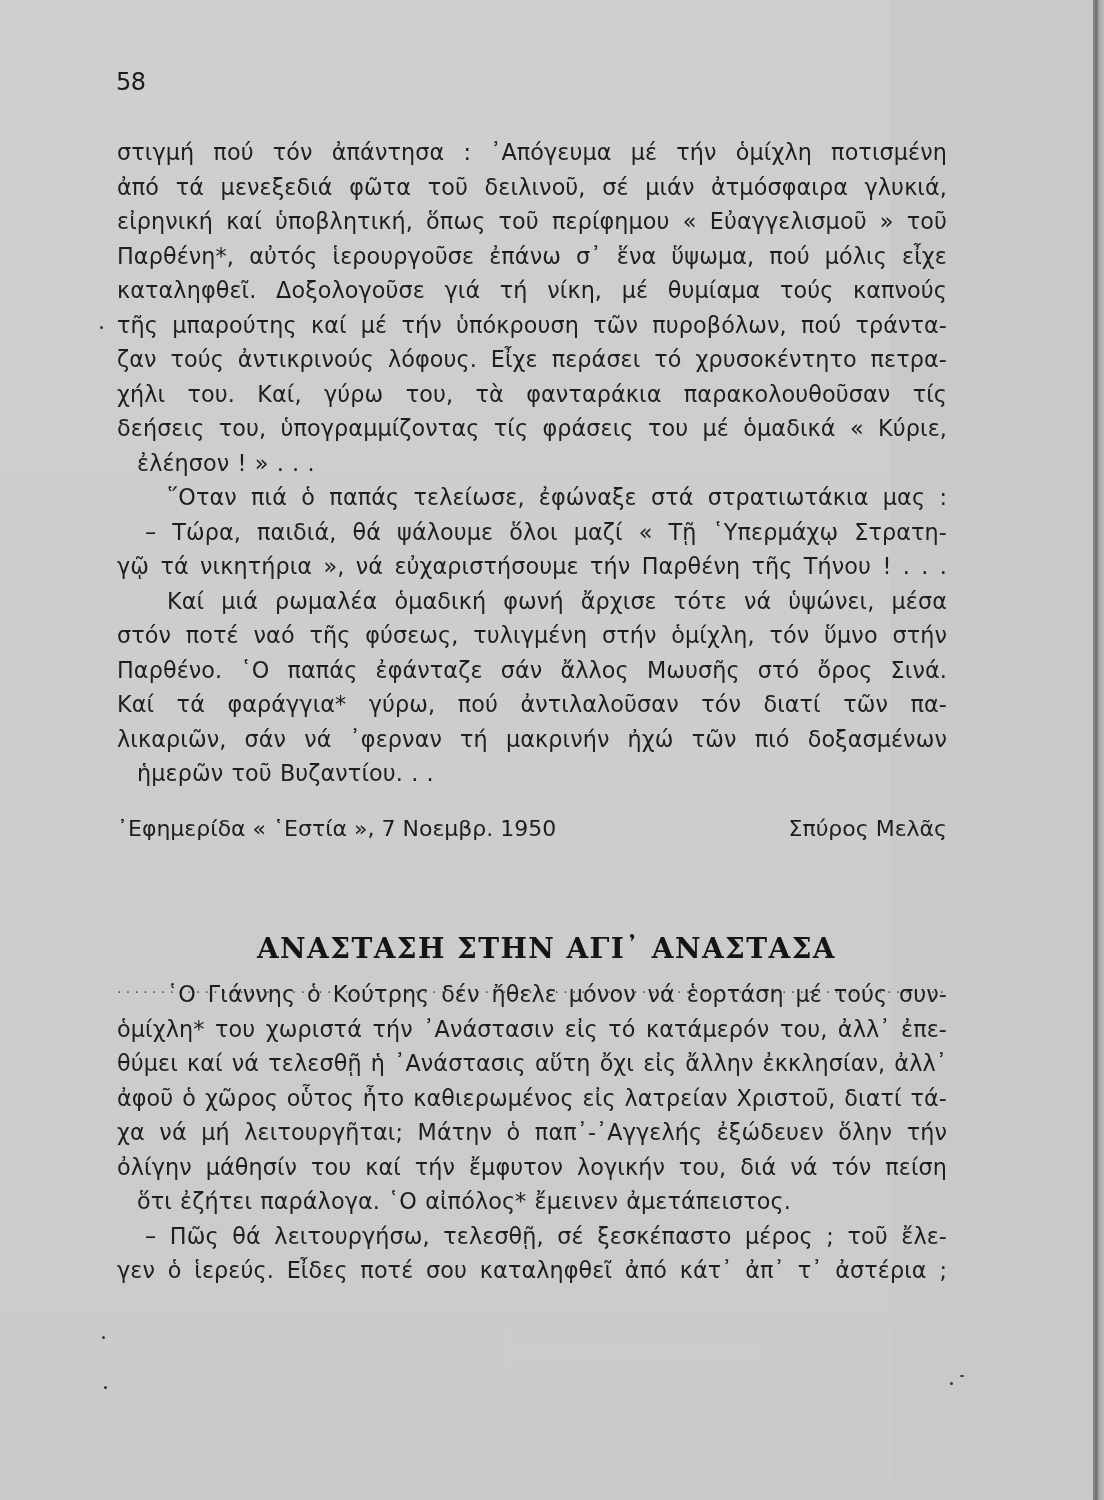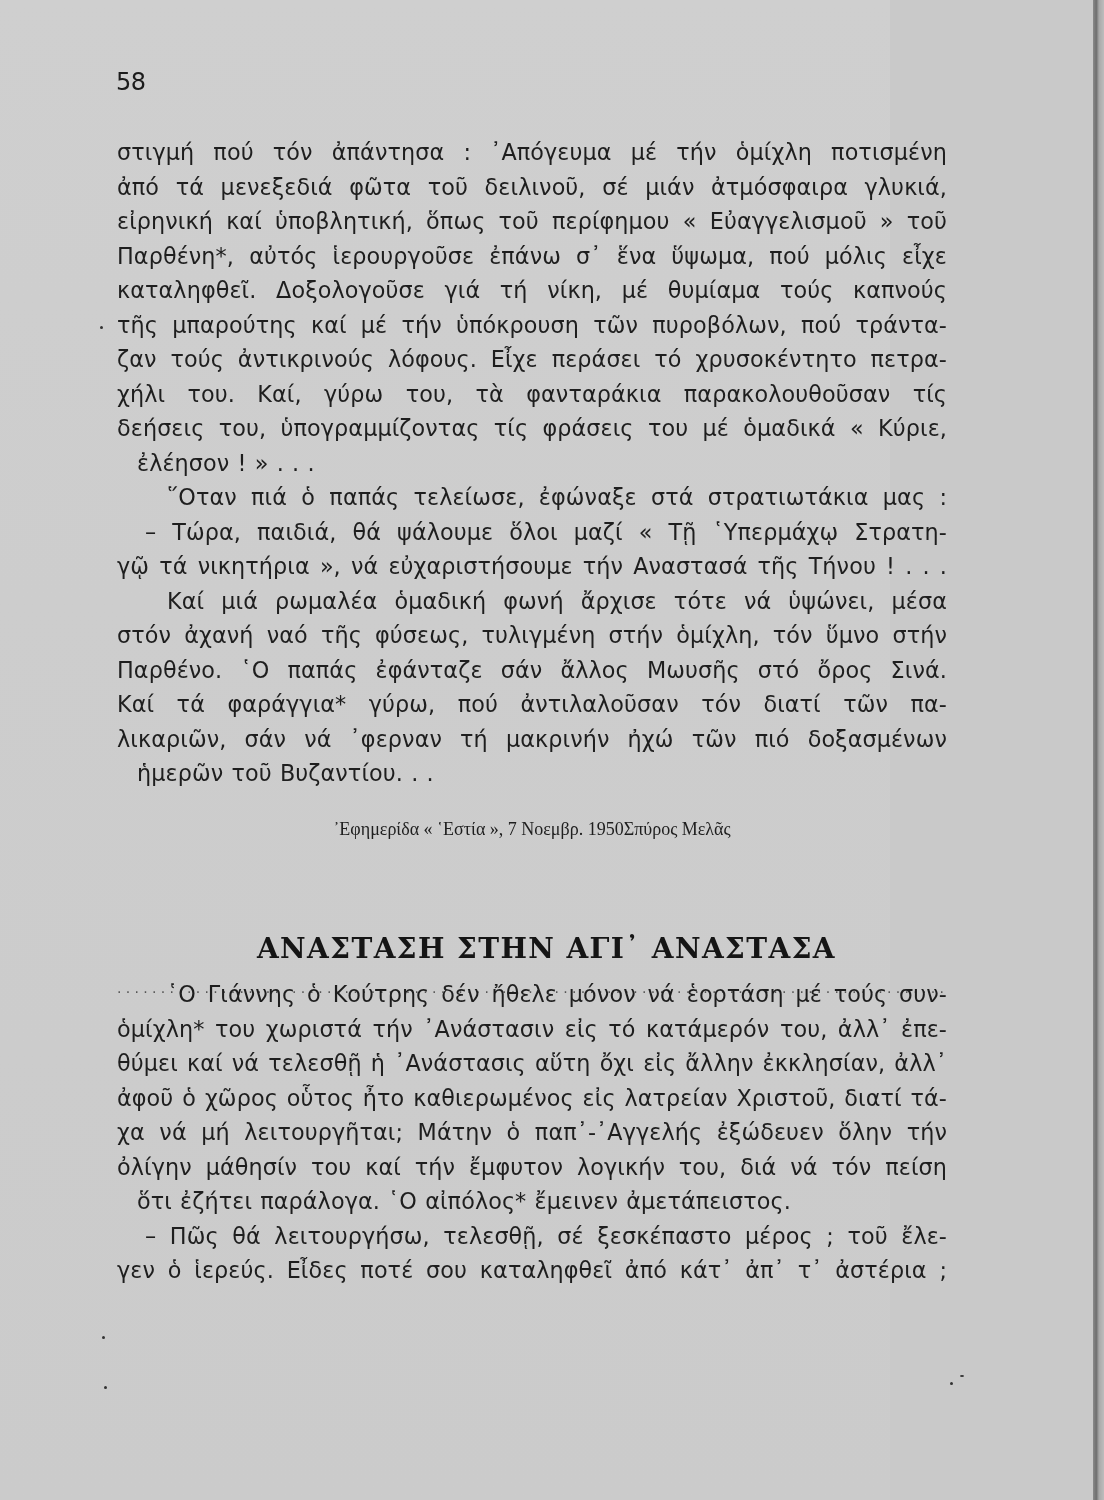--- a/index.html
+++ b/index.html
@@ -63,24 +63,23 @@
   }
   .line.dash-indent {
     padding-left: 28px;
   }
   .source-row {
     position: absolute;
     left: 117px;
     top: 812px;
     width: 830px;
     display: flex;
-    justify-content: center;
-    font-size: 18px;
+    justify-content: space-between;
+    font-size: 22px;
     line-height: 34px;
-    font-family: Liberation Serif, serif;
   }
   .title {
     position: absolute;
     left: 0;
     width: 1093px;
     top: 932px;
     text-align: center;
     font-family: "DejaVu Serif", serif;
     font-weight: bold;
     font-size: 28px;
@@ -119,23 +118,23 @@
     <div class="line">εἰρηνική καί ὑποβλητική, ὅπως τοῦ περίφημου « Εὐαγγελισμοῦ » τοῦ</div>
     <div class="line">Παρθένη*, αὐτός ἱερουργοῦσε ἐπάνω σ᾿ ἕνα ὕψωμα, πού μόλις εἶχε</div>
     <div class="line">καταληφθεῖ. Δοξολογοῦσε γιά τή νίκη, μέ θυμίαμα τούς καπνούς</div>
     <div class="line">τῆς μπαρούτης καί μέ τήν ὑπόκρουση τῶν πυροβόλων, πού τράντα-</div>
     <div class="line">ζαν τούς ἀντικρινούς λόφους. Εἶχε περάσει τό χρυσοκέντητο πετρα-</div>
     <div class="line">χήλι του. Καί, γύρω του, τὰ φανταράκια παρακολουθοῦσαν τίς</div>
     <div class="line">δεήσεις του, ὑπογραμμίζοντας τίς φράσεις του μέ ὁμαδικά « Κύριε,</div>
     <div class="line last">ἐλέησον ! » . . .</div>
     <div class="line indent">῞Οταν πιά ὁ παπάς τελείωσε, ἐφώναξε στά στρατιωτάκια μας :</div>
     <div class="line dash-indent">– Τώρα, παιδιά, θά ψάλουμε ὅλοι μαζί  « Τῇ ῾Υπερμάχῳ Στρατη-</div>
-    <div class="line">γῷ τά νικητήρια »,  νά εὐχαριστήσουμε τήν Αναστασά  τῆς Τήνου ! . . .</div>
+    <div class="line">γῷ τά νικητήρια »,  νά εὐχαριστήσουμε τήν Παρθένη  τῆς Τήνου ! . . .</div>
     <div class="line indent">Καί μιά ρωμαλέα ὁμαδική φωνή ἄρχισε τότε νά ὑψώνει, μέσα</div>
-    <div class="line">στόν ἀχανή ναό τῆς φύσεως, τυλιγμένη στήν ὁμίχλη, τόν ὕμνο στήν</div>
+    <div class="line">στόν ποτέ ναό τῆς φύσεως, τυλιγμένη στήν ὁμίχλη, τόν ὕμνο στήν</div>
     <div class="line">Παρθένο. ῾Ο παπάς ἐφάνταζε σάν ἄλλος Μωυσῆς στό ὄρος Σινά.</div>
     <div class="line">Καί τά φαράγγια* γύρω, πού ἀντιλαλοῦσαν τόν διατί τῶν πα-</div>
     <div class="line">λικαριῶν, σάν νά ᾿φερναν τή μακρινήν ἠχώ τῶν πιό δοξασμένων</div>
     <div class="line last">ἡμερῶν τοῦ Βυζαντίου. . .</div>
   </div>
 
   <div class="source-row">
     <span>᾿Εφημερίδα « ῾Εστία », 7 Νοεμβρ. 1950</span>
     <span>Σπύρος Μελᾶς</span>
   </div>

